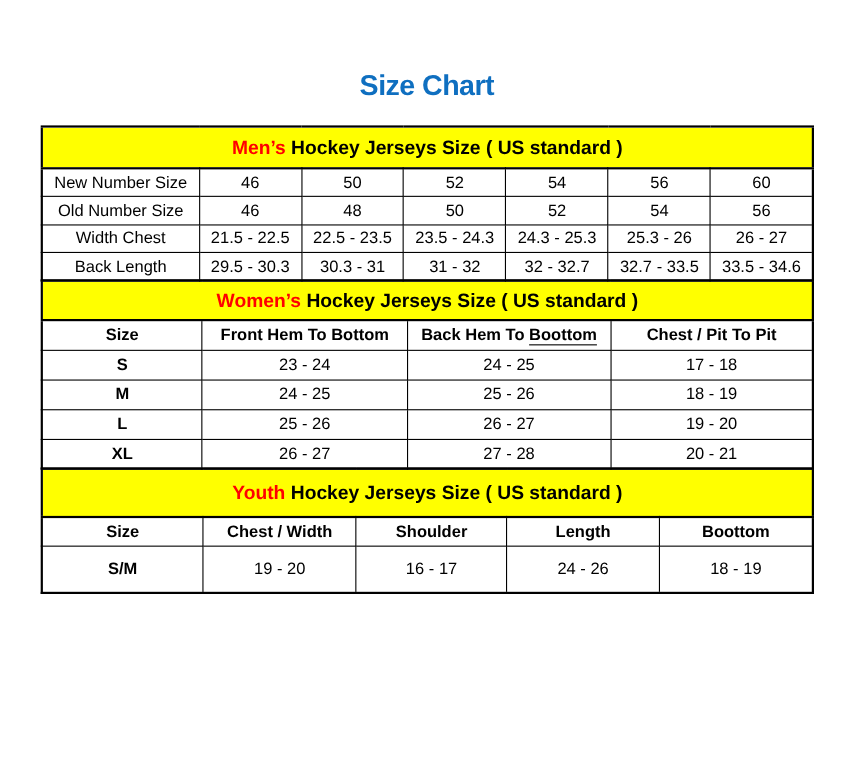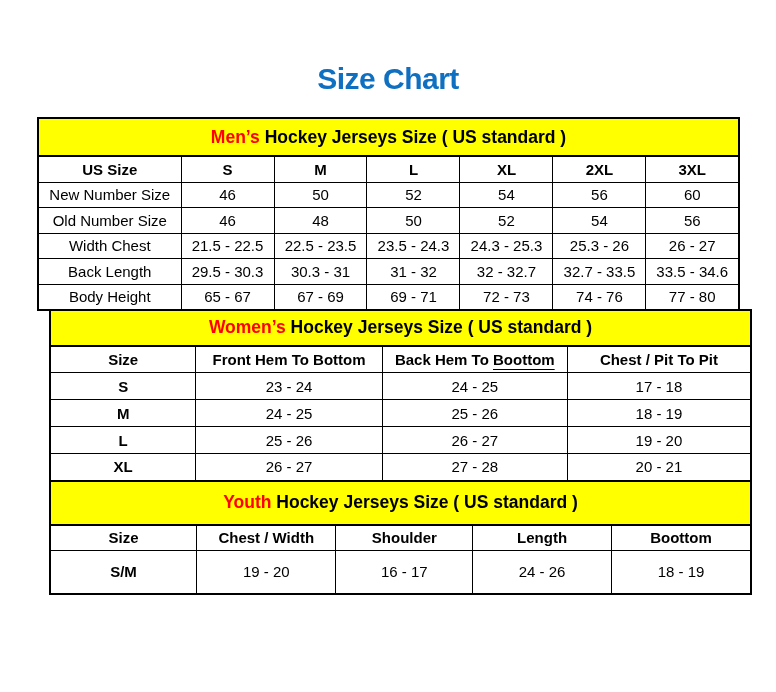--- a/index.html
+++ b/index.html
@@ -13,36 +13,36 @@
   body{
     width:776px;height:692px;
     background:#ffffff;
     font-family:"Liberation Sans",sans-serif;
     color:#000;
     overflow:hidden;
   }
   .page-title{
     margin:62px 0 0 0;
     text-align:center;
-    font-size:30px;
+    font-size:26px;
     font-weight:bold;
     color:var(--title);
     letter-spacing:-0.5px;
   }
   .tables{
     width:703px;
     margin:21px 0 0 37px;
   }
   table.sz{
     border-collapse:collapse;
     table-layout:fixed;
     width:100%;
     border:2px solid var(--border);
   }
-  table.sz + table.sz{margin-top:-2px;margin-left:12px;}
+  table.sz + table.sz{margin-top:-2px;}
   table.sz td{
     border:1.5px solid var(--border);
     text-align:center;
     vertical-align:middle;
     padding:0 2px;
     font-size:15px;
     overflow:hidden;
     white-space:nowrap;
   }
   tr.band td{
@@ -103,29 +103,20 @@
         <col class="c2">
         <col class="c3">
         <col class="c4">
         <col class="c5">
         <col class="c6">
       </colgroup>
       <tbody>
         <tr class="band">
           <td colspan="7"><span class="hl">Men’s</span><span> Hockey Jerseys Size ( US standard )</span></td>
         </tr>
-        <tr class="cols">
-          <td>US Size</td>
-          <td>S</td>
-          <td>M</td>
-          <td>L</td>
-          <td>XL</td>
-          <td>2XL</td>
-          <td>3XL</td>
-        </tr>
         <tr class="data">
           <td class="rowlabel">New Number Size</td>
           <td>46</td>
           <td>50</td>
           <td>52</td>
           <td>54</td>
           <td>56</td>
           <td>60</td>
         </tr>
         <tr class="data">
@@ -147,29 +138,20 @@
           <td>26 - 27</td>
         </tr>
         <tr class="data">
           <td class="rowlabel">Back Length</td>
           <td>29.5 - 30.3</td>
           <td>30.3 - 31</td>
           <td>31 - 32</td>
           <td>32 - 32.7</td>
           <td>32.7 - 33.5</td>
           <td>33.5 - 34.6</td>
-        </tr>
-        <tr class="data">
-          <td class="rowlabel">Body Height</td>
-          <td>65 - 67</td>
-          <td>67 - 69</td>
-          <td>69 - 71</td>
-          <td>72 - 73</td>
-          <td>74 - 76</td>
-          <td>77 - 80</td>
         </tr>
       </tbody>
     </table>
     <table class="sz t-womens">
       <colgroup>
         <col class="c0">
         <col class="c1">
         <col class="c2">
         <col class="c3">
       </colgroup>

